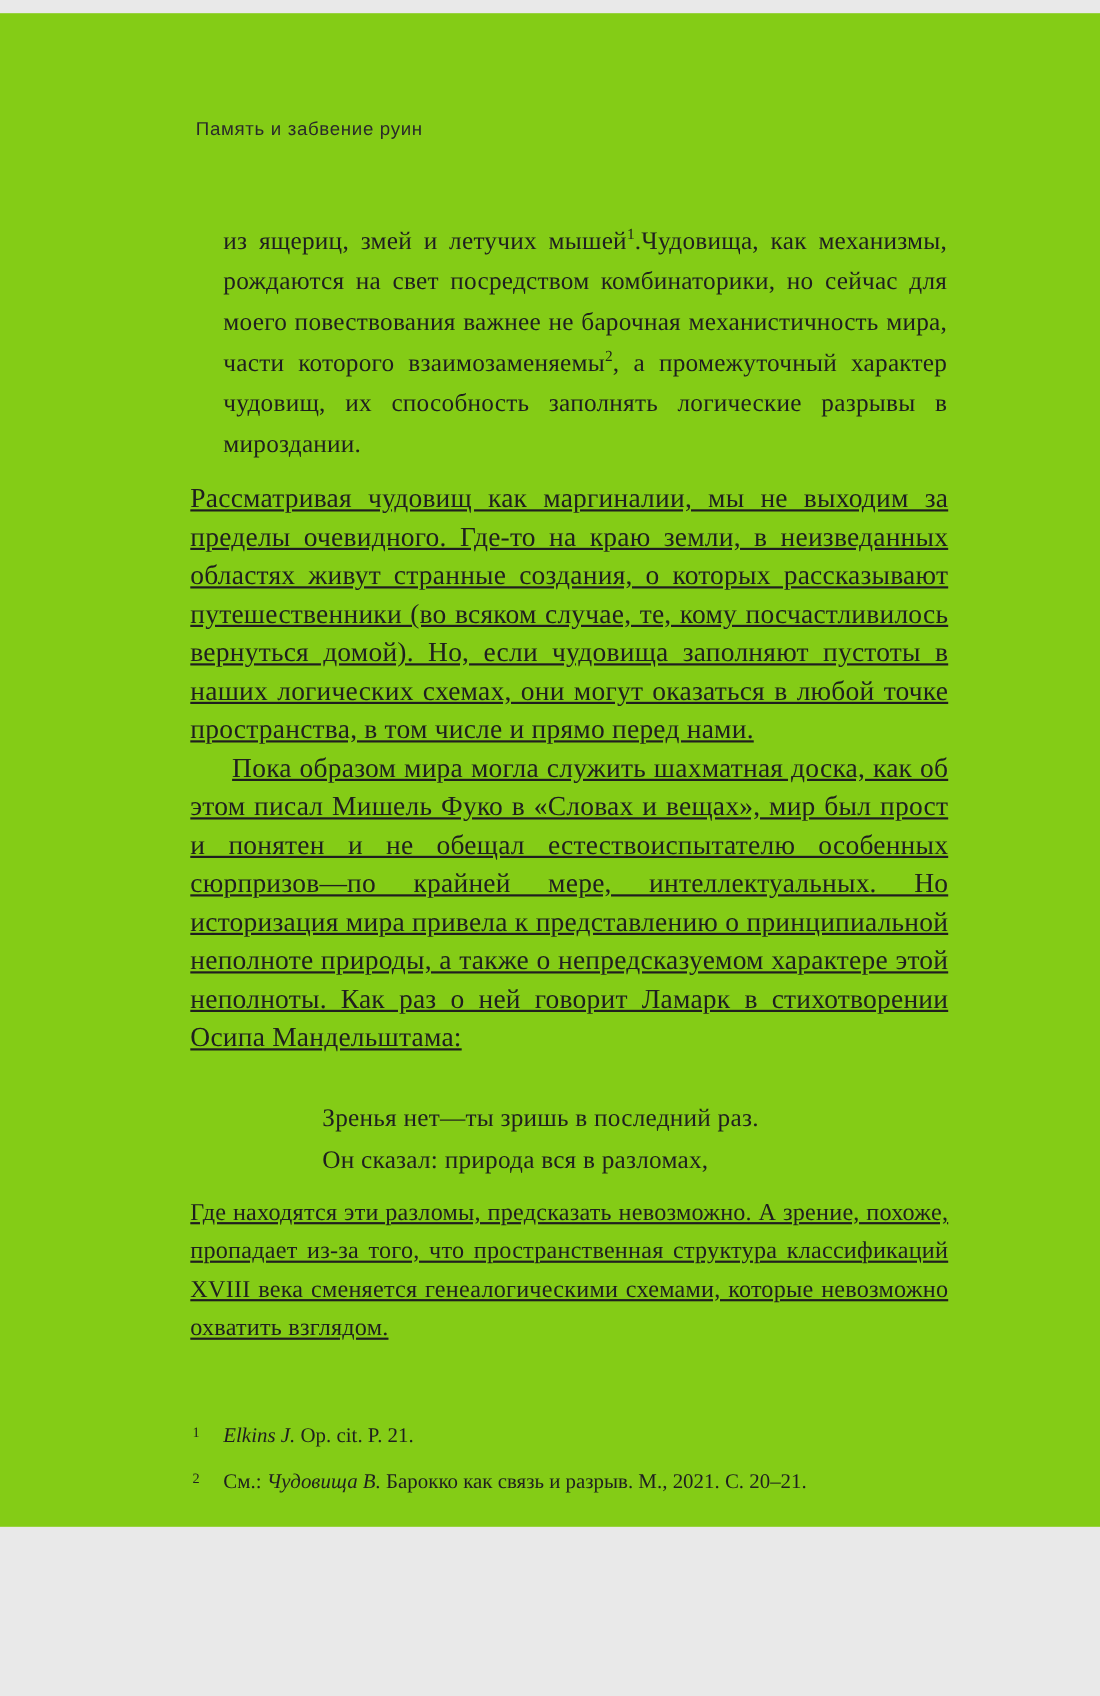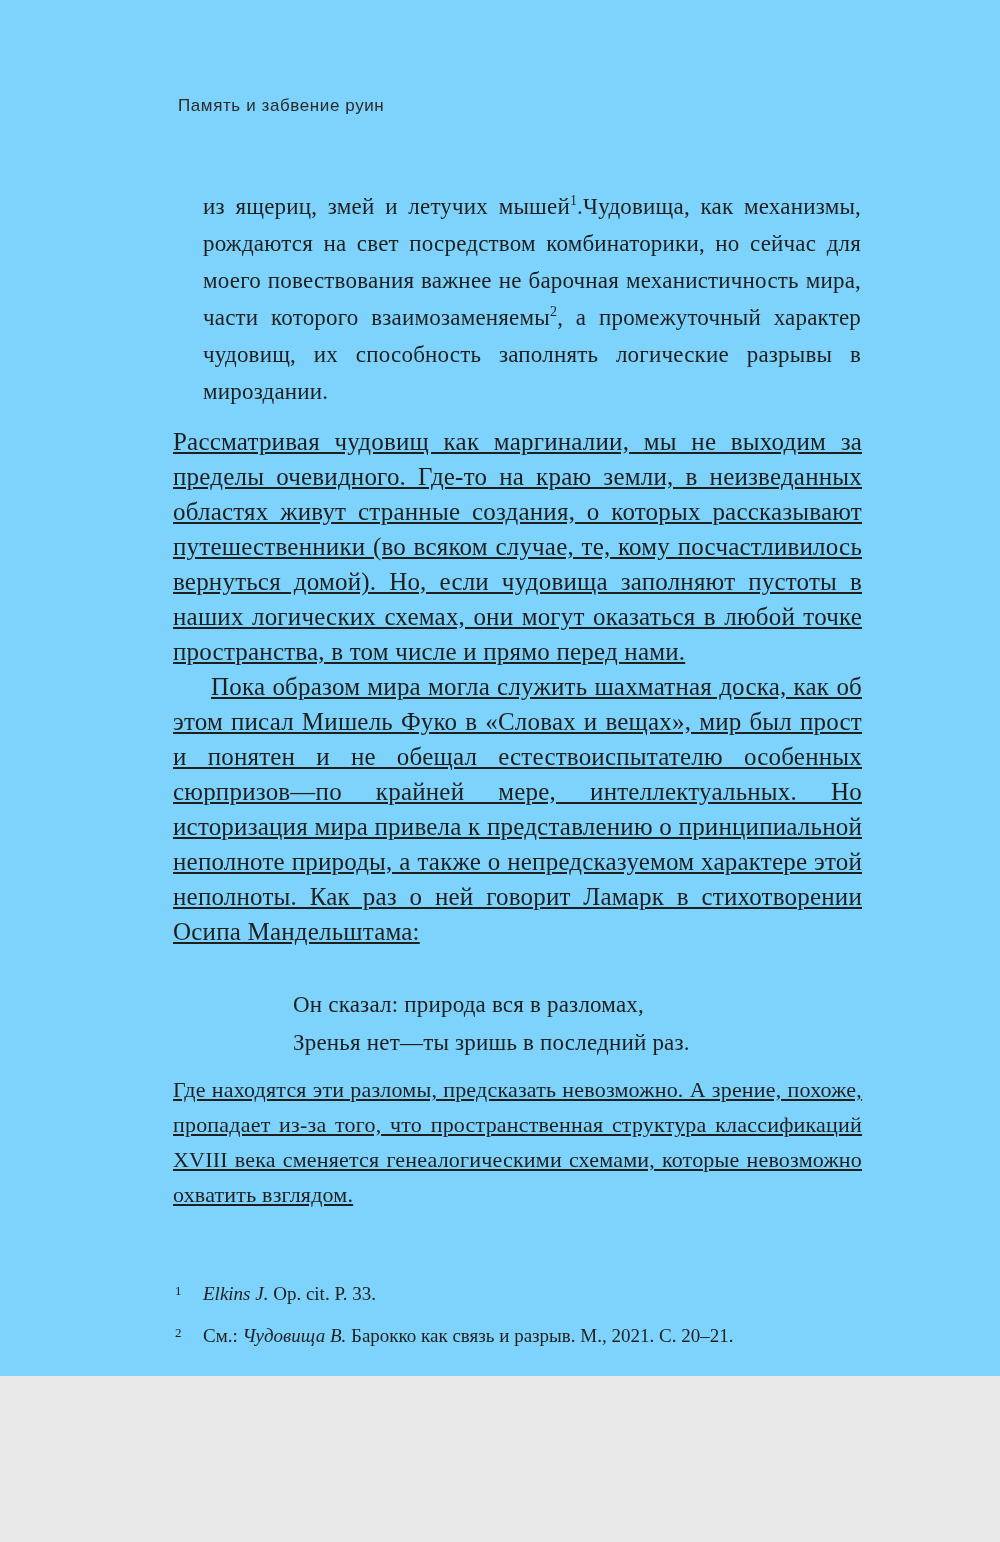--- a/index.html
+++ b/index.html
@@ -4,22 +4,22 @@
 <style>
   html, body {
     margin: 0;
     padding: 0;
     background: #e9e9e9;
   }
   .page {
     position: relative;
     width: 1000px;
     height: 1376px;
-    margin: 0 auto;
-    background: #7dd3fc;
+    margin: 12px auto;
+    background: #84cc16;
     color: #1f1f1f;
     overflow: hidden;
   }
   .running-header {
     position: absolute;
     left: 178px;
     top: 96px;
     font-family: "Liberation Sans", "DejaVu Sans", sans-serif;
     font-size: 17px;
     letter-spacing: 0.6px;
@@ -121,30 +121,30 @@
   <div class="running-header">Память и забвение руин</div>
 
   <div class="quote-block"><span>из ящериц, змей и летучих мышей</span><sup>1</sup><span>.Чудовища, как механизмы, рождаются на свет посредством комбинаторики, но сейчас для моего повествования важнее не барочная механистичность мира, части которого взаимозаменяемы</span><sup>2</sup><span>, а промежуточный характер чудовищ, их способность заполнять логические разрывы в мироздании.</span></div>
 
   <div class="main-text">
     <p class="para no-indent">Рассматривая чудовищ как маргиналии, мы не выходим за пределы очевидного. Где-то на краю земли, в неизведанных областях живут странные создания, о которых рассказывают путешественники (во всяком случае, те, кому посчастливилось вернуться домой). Но, если чудовища заполняют пустоты в наших логических схемах, они могут оказаться в любой точке пространства, в том числе и прямо перед нами.</p>
     <p class="para indent">Пока образом мира могла служить шахматная доска, как об этом писал Мишель Фуко в «Словах и вещах», мир был прост и понятен и не обещал естествоиспытателю особенных сюрпризов—по крайней мере, интеллектуальных. Но историзация мира привела к представлению о принципиальной неполноте природы, а также о непредсказуемом характере этой неполноты. Как раз о ней говорит Ламарк в стихотворении Осипа Мандельштама:</p>
   </div>
 
   <div class="verse">
+    <div>Зренья нет—ты зришь в последний раз.</div>
     <div>Он сказал: природа вся в разломах,</div>
-    <div>Зренья нет—ты зришь в последний раз.</div>
   </div>
 
   <p class="para3">Где находятся эти разломы, предсказать невозможно. А зрение, похоже, пропадает из-за того, что пространственная структура классификаций XVIII века сменяется генеалогическими схемами, которые невозможно охватить взглядом.</p>
 
   <div class="footnotes">
     <div class="footnote">
       <span class="fn-marker">1</span>
-      <span class="fn-text"><span></span><span class="fn-italic">Elkins J.</span><span> Op. cit. P. 33.</span></span>
+      <span class="fn-text"><span></span><span class="fn-italic">Elkins J.</span><span> Op. cit. P. 21.</span></span>
     </div>
     <div class="footnote">
       <span class="fn-marker">2</span>
       <span class="fn-text"><span>См.: </span><span class="fn-italic">Чудовища В.</span><span> Барокко как связь и разрыв. М., 2021. С. 20–21.</span></span>
     </div>
   </div>
 
   <div class="page-number">9</div>
 
 </div>

